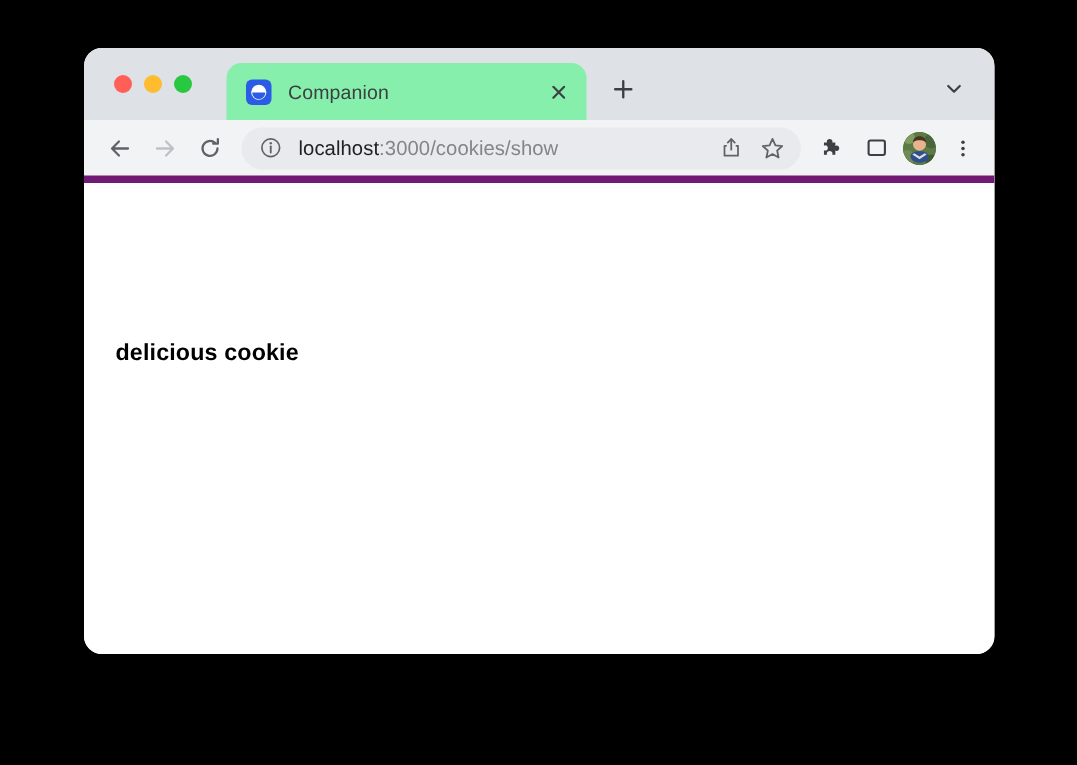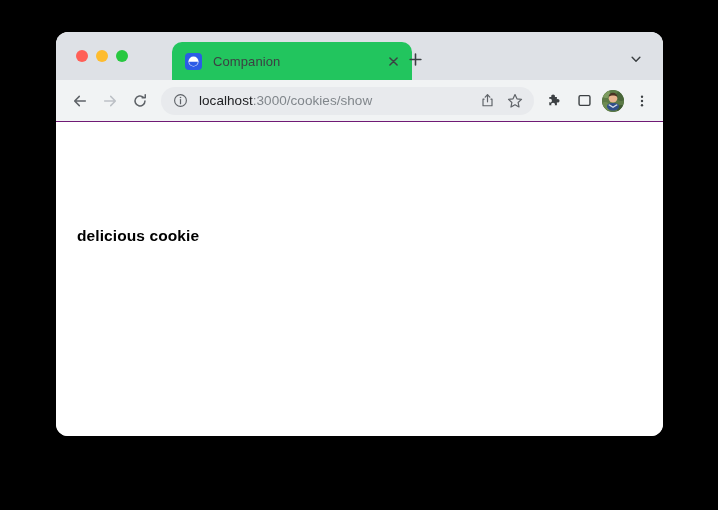--- a/index.html
+++ b/index.html
@@ -60,26 +60,25 @@
   .light.red    { background: #ff5f57; }
   .light.yellow { background: #febc2e; }
   .light.green  { background: #28c840; }
 
   .tab {
     position: absolute;
     left: 95px;
     bottom: 0;
     width: 240px;
     height: 38px;
-    background: #22c55e;
+    background: #86efac;
     border-radius: 10px 10px 0 0;
     display: flex;
     align-items: center;
     padding: 0 10px 0 13px;
-    margin-left: 21px;
   }
 
   .tab-favicon {
     width: 17px;
     height: 17px;
     border-radius: 4px;
     background: #2b5ce6;
     flex: 0 0 auto;
     display: flex;
     align-items: center;
@@ -132,21 +131,21 @@
     align-items: center;
     justify-content: center;
     border-radius: 50%;
     color: #3c4043;
   }
 
   
   .toolbar {
     height: 42px;
     background: #f1f3f4;
-    border-bottom: 1px solid #701a75;
+    border-bottom: 5px solid #701a75;
     display: flex;
     align-items: center;
     padding: 0 8px 0 10px;
     flex: 0 0 auto;
     gap: 2px;
   }
 
   .nav-btn {
     width: 28px;
     height: 28px;

